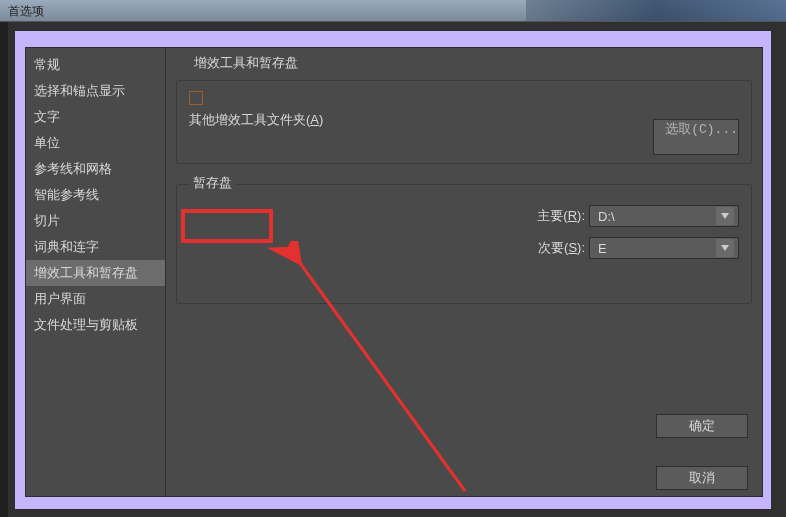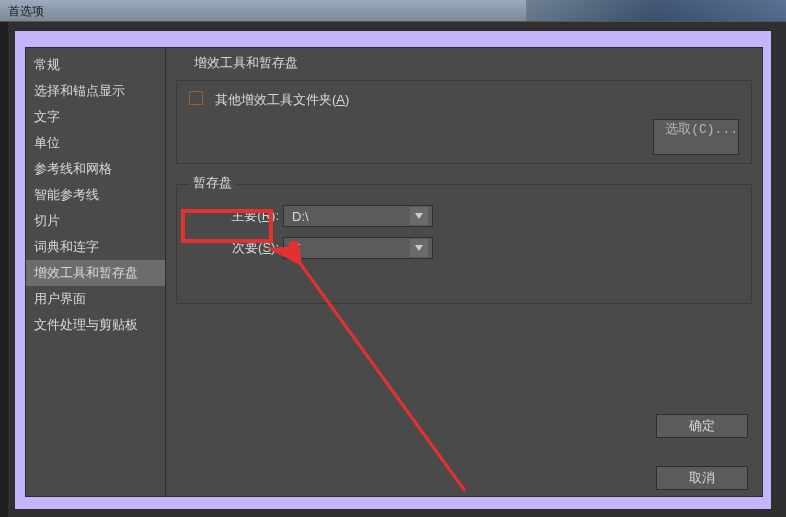--- a/index.html
+++ b/index.html
@@ -65,22 +65,23 @@
     color: #d8d8d8;
   }
   .group-box {
     border: 1px solid #3a3a3a;
     border-radius: 2px;
     padding: 10px 12px 12px 12px;
     margin-bottom: 20px;
     position: relative;
   }
   .checkbox-row {
-    display: flex; align-items: flex-start; gap: 12px;
+    display: flex; align-items: flex-start; gap: 6px;
     margin-bottom: 28px;
+    flex-direction: column;
   }
   .checkbox {
     width: 14px; height: 14px;
     border: 1px solid #9f5c2c;
     background: #4a4a4a;
   }
   .underline-key { text-decoration: underline; }
   .sel-btn {
     position: absolute; right: 12px; bottom: 8px;
     width: 86px; height: 36px;
@@ -97,20 +98,21 @@
     position: absolute;
     left: 166px; top: 178px;
     width: 92px; height: 34px;
     border: 4px solid #e53030;
     pointer-events: none;
     z-index: 5;
   }
   .row {
     display: flex; align-items: center; gap: 4px;
     margin: 0 0 10px 22px;
+    justify-content: flex-end;
   }
   .row-label { width: 68px; text-align: right; }
   .dropdown {
     width: 150px; height: 22px;
     background: #5b5b5b;
     border: 1px solid #2e2e2e;
     display: flex; align-items: center; justify-content: space-between;
     padding: 0 4px 0 8px;
     position: relative;
   }

